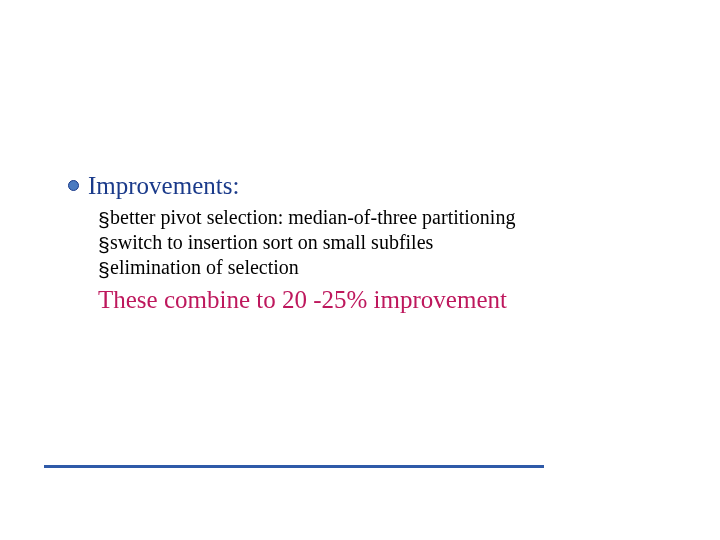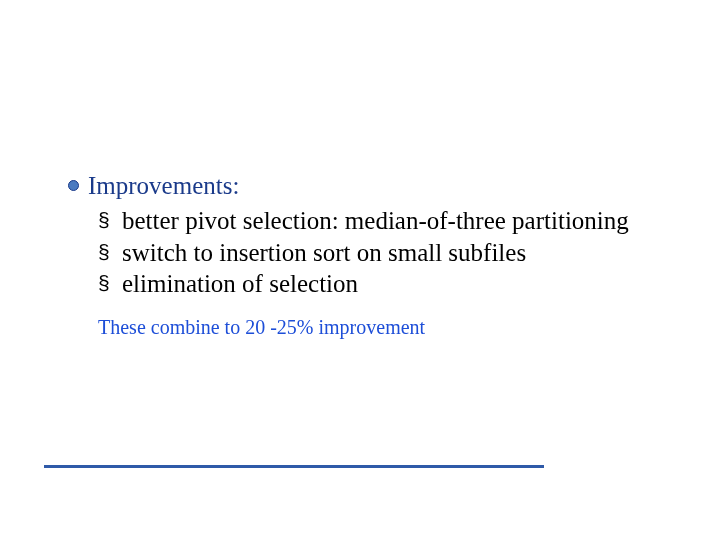--- a/index.html
+++ b/index.html
@@ -55,31 +55,31 @@
     }
     .level2-bullet {
       position: absolute;
       left: 0;
       top: 3px;
       font-size: 21px;
       color: #000000;
       font-family: Arial, sans-serif;
     }
     .level2-text {
-      margin-left: 24px;
-      font-size: 25px;
+      margin-left: 12px;
+      font-size: 20px;
       line-height: 1.25;
       color: #000000;
     }
     .summary-text {
       margin-left: 30px;
-      font-size: 20px;
+      font-size: 25px;
       line-height: 1.25;
-      color: #1d4ed8;
-      margin-top: 16px;
+      color: #be185d;
+      margin-top: 4px;
     }
     .footer-rule {
       position: absolute;
       left: 44px;
       right: 44px;
       bottom: 72px;
       height: 0;
       border-top: 3px solid #2f5aa8;
     }
   </style>

